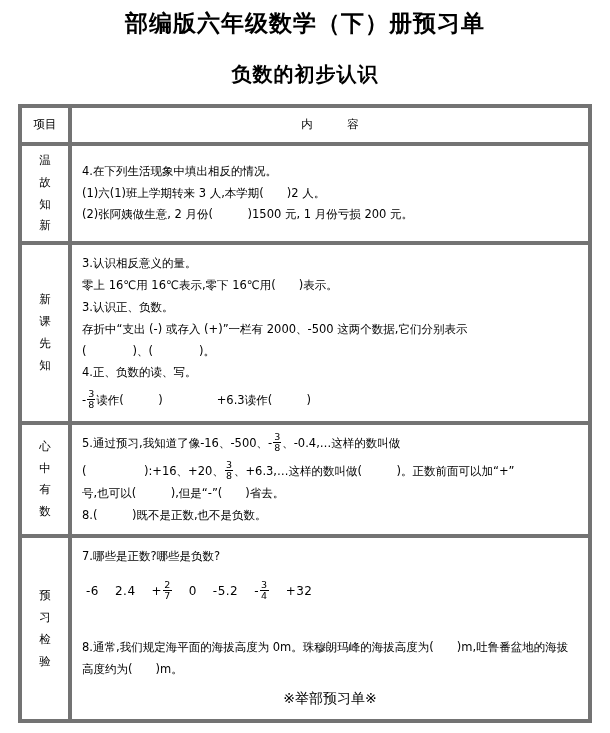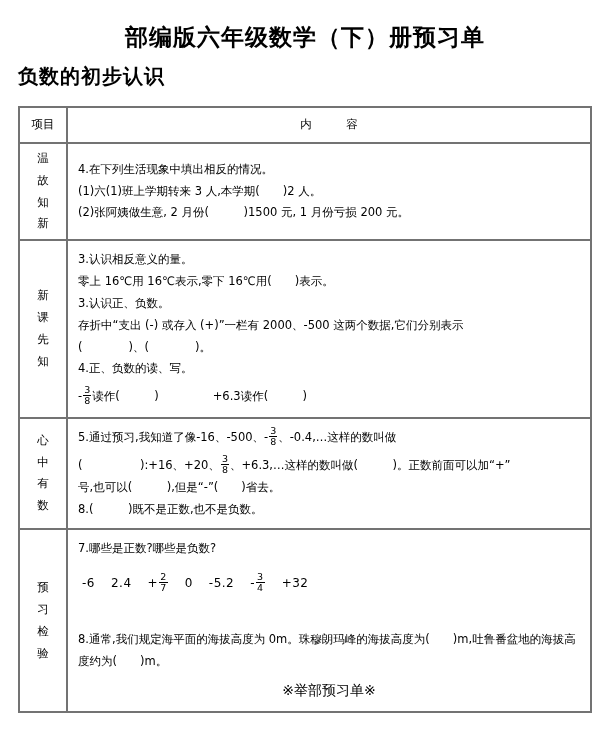--- a/index.html
+++ b/index.html
@@ -20,38 +20,38 @@
     height: 733px;
     box-sizing: border-box;
     padding: 0 18px;
   }
   .title-main {
     text-align: center;
     font-family: "DejaVu Serif", "Liberation Serif", serif;
     font-weight: bold;
     font-size: 23px;
     letter-spacing: 1px;
-    margin-top: 22px;
+    margin-top: 8px;
   }
   .title-sub {
-    text-align: left;
+    text-align: center;
     font-family: "DejaVu Serif", "Liberation Serif", serif;
     font-weight: bold;
     font-size: 20px;
     letter-spacing: 1px;
-    margin-top: 10px;
+    margin-top: 22px;
     margin-bottom: 16px;
   }
   table.sheet {
     width: 100%;
     border-collapse: collapse;
     table-layout: fixed;
   }
   table.sheet td {
-    border: 2px solid #737373;
+    border: 4px solid #737373;
     vertical-align: middle;
     font-size: 11.5px;
     line-height: 1.9;
   }
   td.head-l {
     width: 46px;
     text-align: center;
     padding: 3px 0;
     font-size: 12px;
   }

